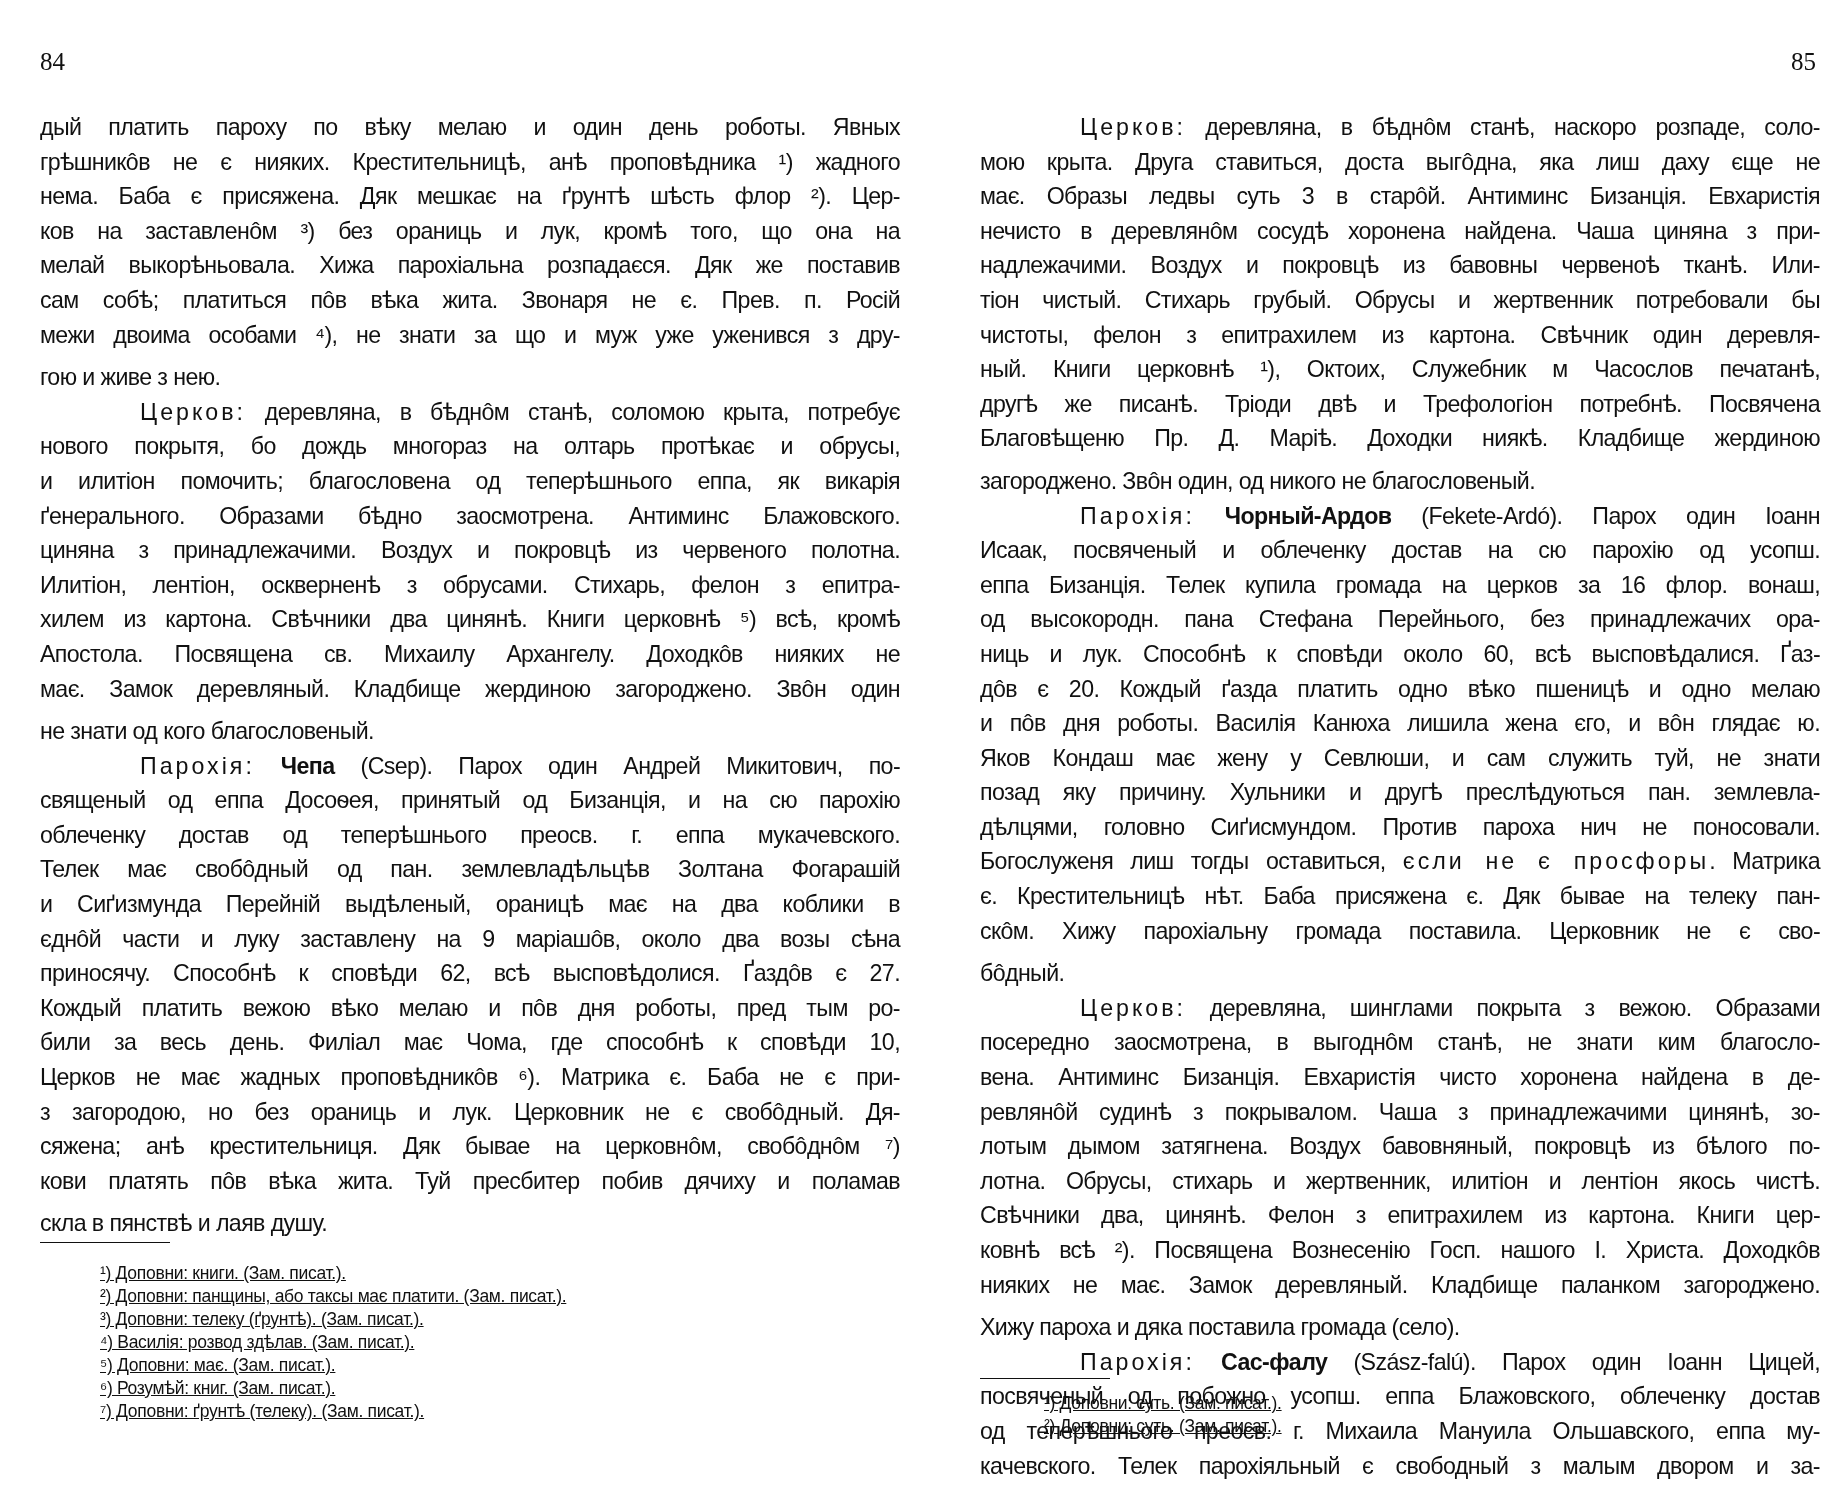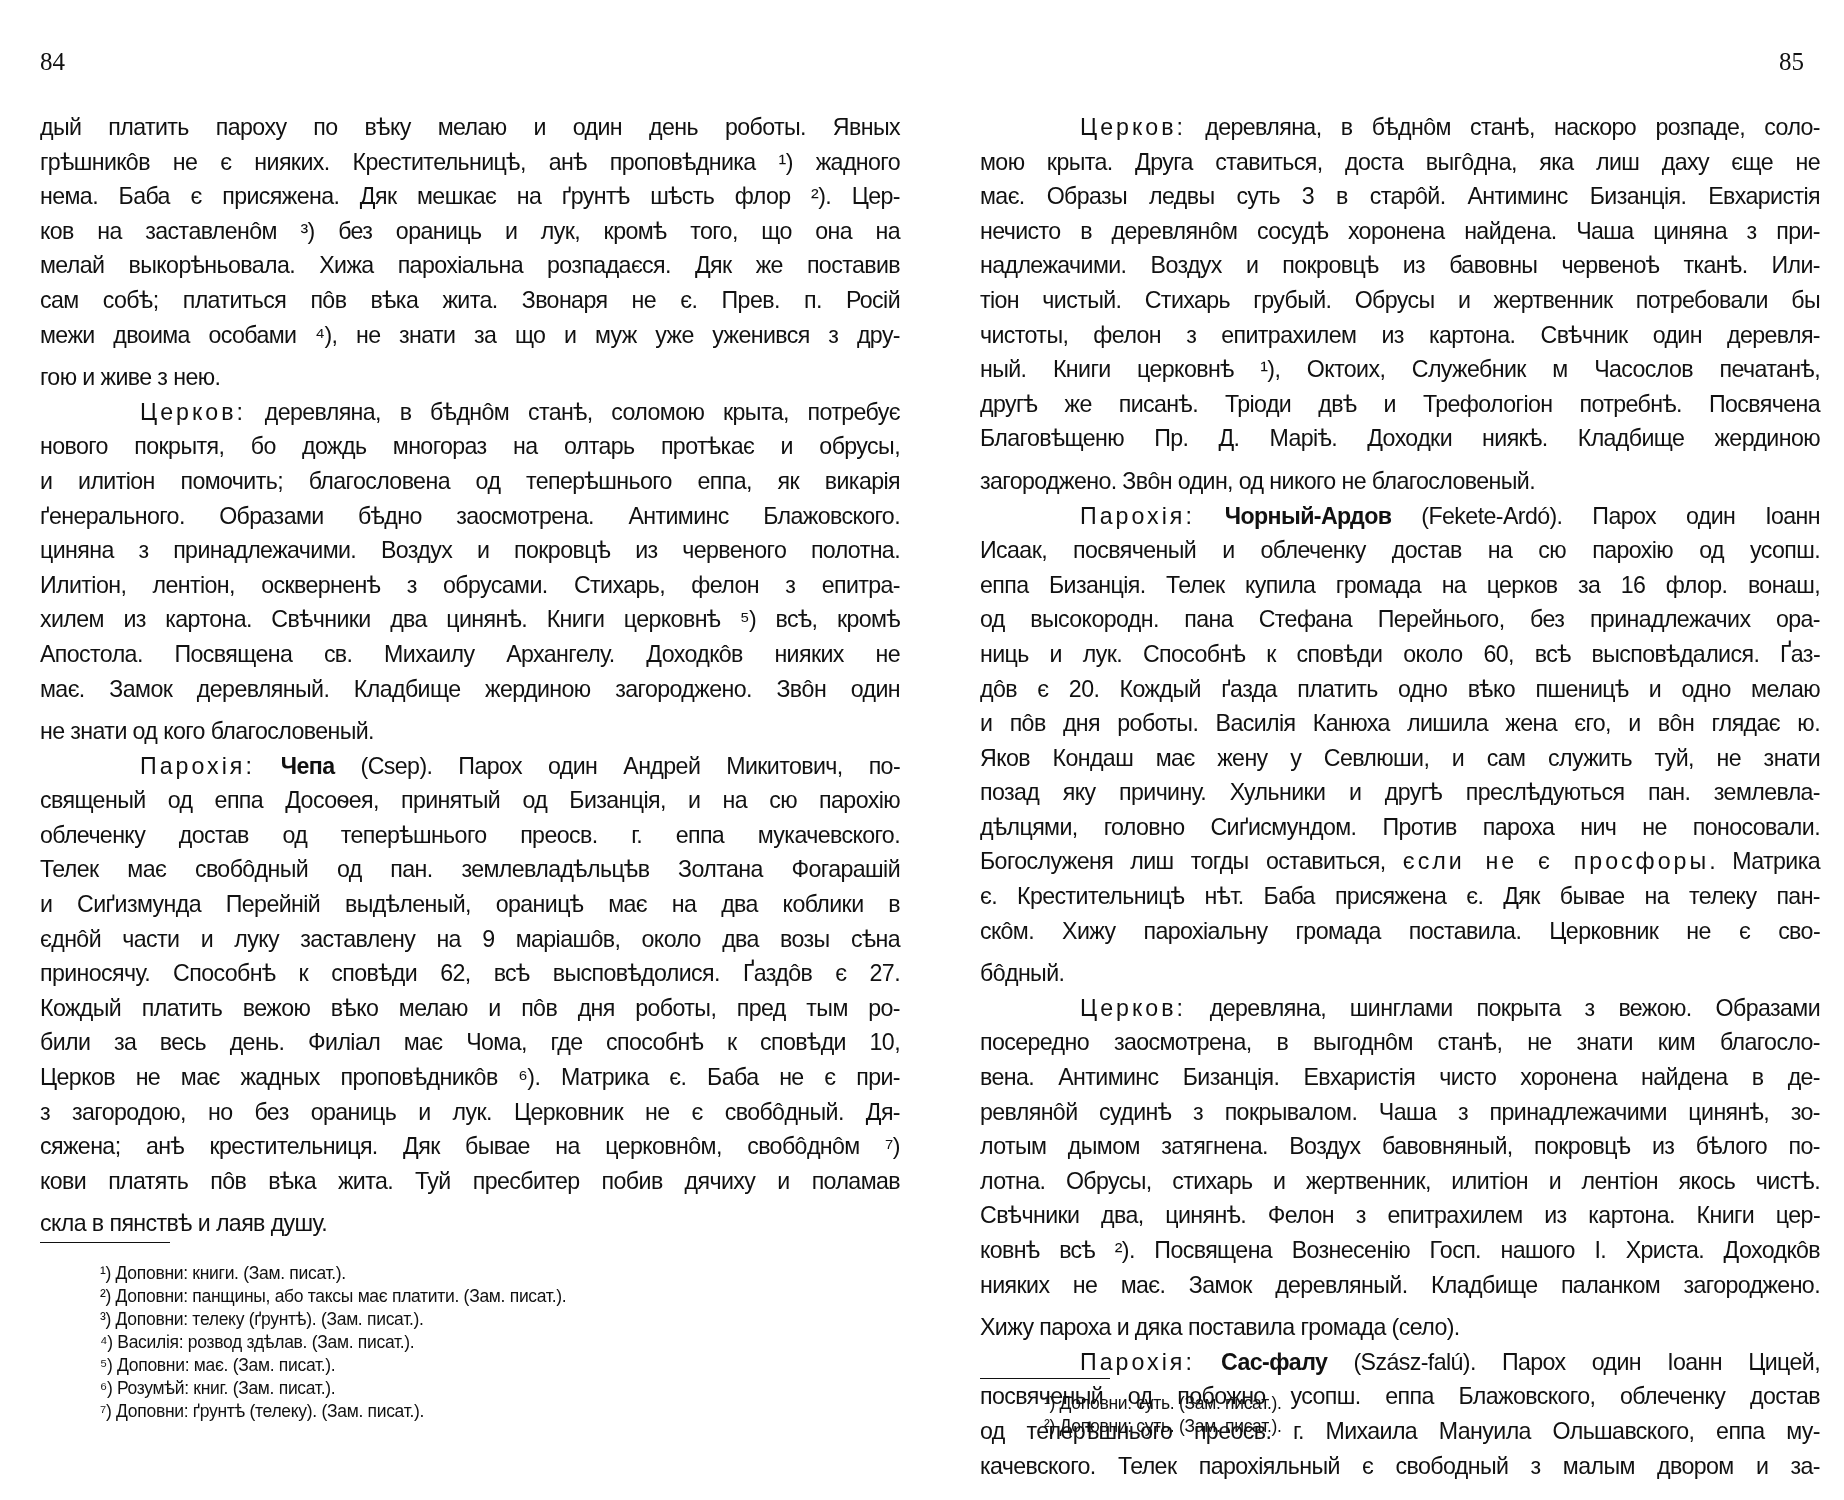--- a/index.html
+++ b/index.html
@@ -2,36 +2,36 @@
 <html><head>
 <meta charset="utf-8">
 <style>
   html, body { margin:0; padding:0; background:#ffffff; }
   body { width:1844px; height:1500px; position:relative; overflow:hidden; color:#111; font-family:"Liberation Serif", serif; }
   .page { position:absolute; top:0; height:1500px; }
   .page.left { left:0; width:922px; }
   .page.right { left:922px; width:922px; }
   .pagenum { position:absolute; top:48px; font-size:25px; font-family:"Liberation Serif", serif;text-align:right; }
   .left .pagenum { left:40px; }
-  .right .pagenum { right:40px;margin-left:33px; }
+  .right .pagenum { right:28px;margin-left:33px; }
   .body { position:absolute; top:110px; font-size:23.2px; line-height:34.6px; font-family:"Liberation Sans Narrow","Liberation Sans", sans-serif; font-stretch:condensed; }
   .left .body { left:40px; width:860px; }
   .right .body { left:58px; width:840px; }
   .line { display:block; white-space:nowrap; text-align:justify; text-align-last:justify; height:34.6px; overflow:visible; letter-spacing:-0.6px; }
   .line.last { text-align-last:left;margin-top:8px; }
   .line.indent { padding-left:100px; }
   .spaced { letter-spacing:3px; }
   .bold { font-weight:bold; }
   .rule { position:absolute; height:1px; background:#111; width:130px; }
   .left .rule { left:40px; top:1242px; }
   .right .rule { left:58px; top:1378px; }
   .notes { position:absolute; font-size:17.5px; line-height:23px; font-family:"Liberation Sans", sans-serif; letter-spacing:-0.3px; }
   .left .notes { left:100px; top:1262px; }
   .right .notes { left:122px; top:1392px; }
-  .note { display:block; white-space:nowrap; }
+  .note { display:block; white-space:nowrap;text-decoration:underline; }
 </style>
 </head>
 <body>
 
 <div class="page left">
   <div class="pagenum">84</div>
   <div class="body" id="left-body">
       <span class="line"><span>дый платить пароху по вѣку мелаю и один день роботы. Явных</span></span>
       <span class="line"><span>грѣшникôв не є нияких. Крестительницѣ, анѣ проповѣдника ¹) жадного</span></span>
       <span class="line"><span>нема. Баба є присяжена. Дяк мешкає на ґрунтѣ шѣсть флор ²). Цер-</span></span>

